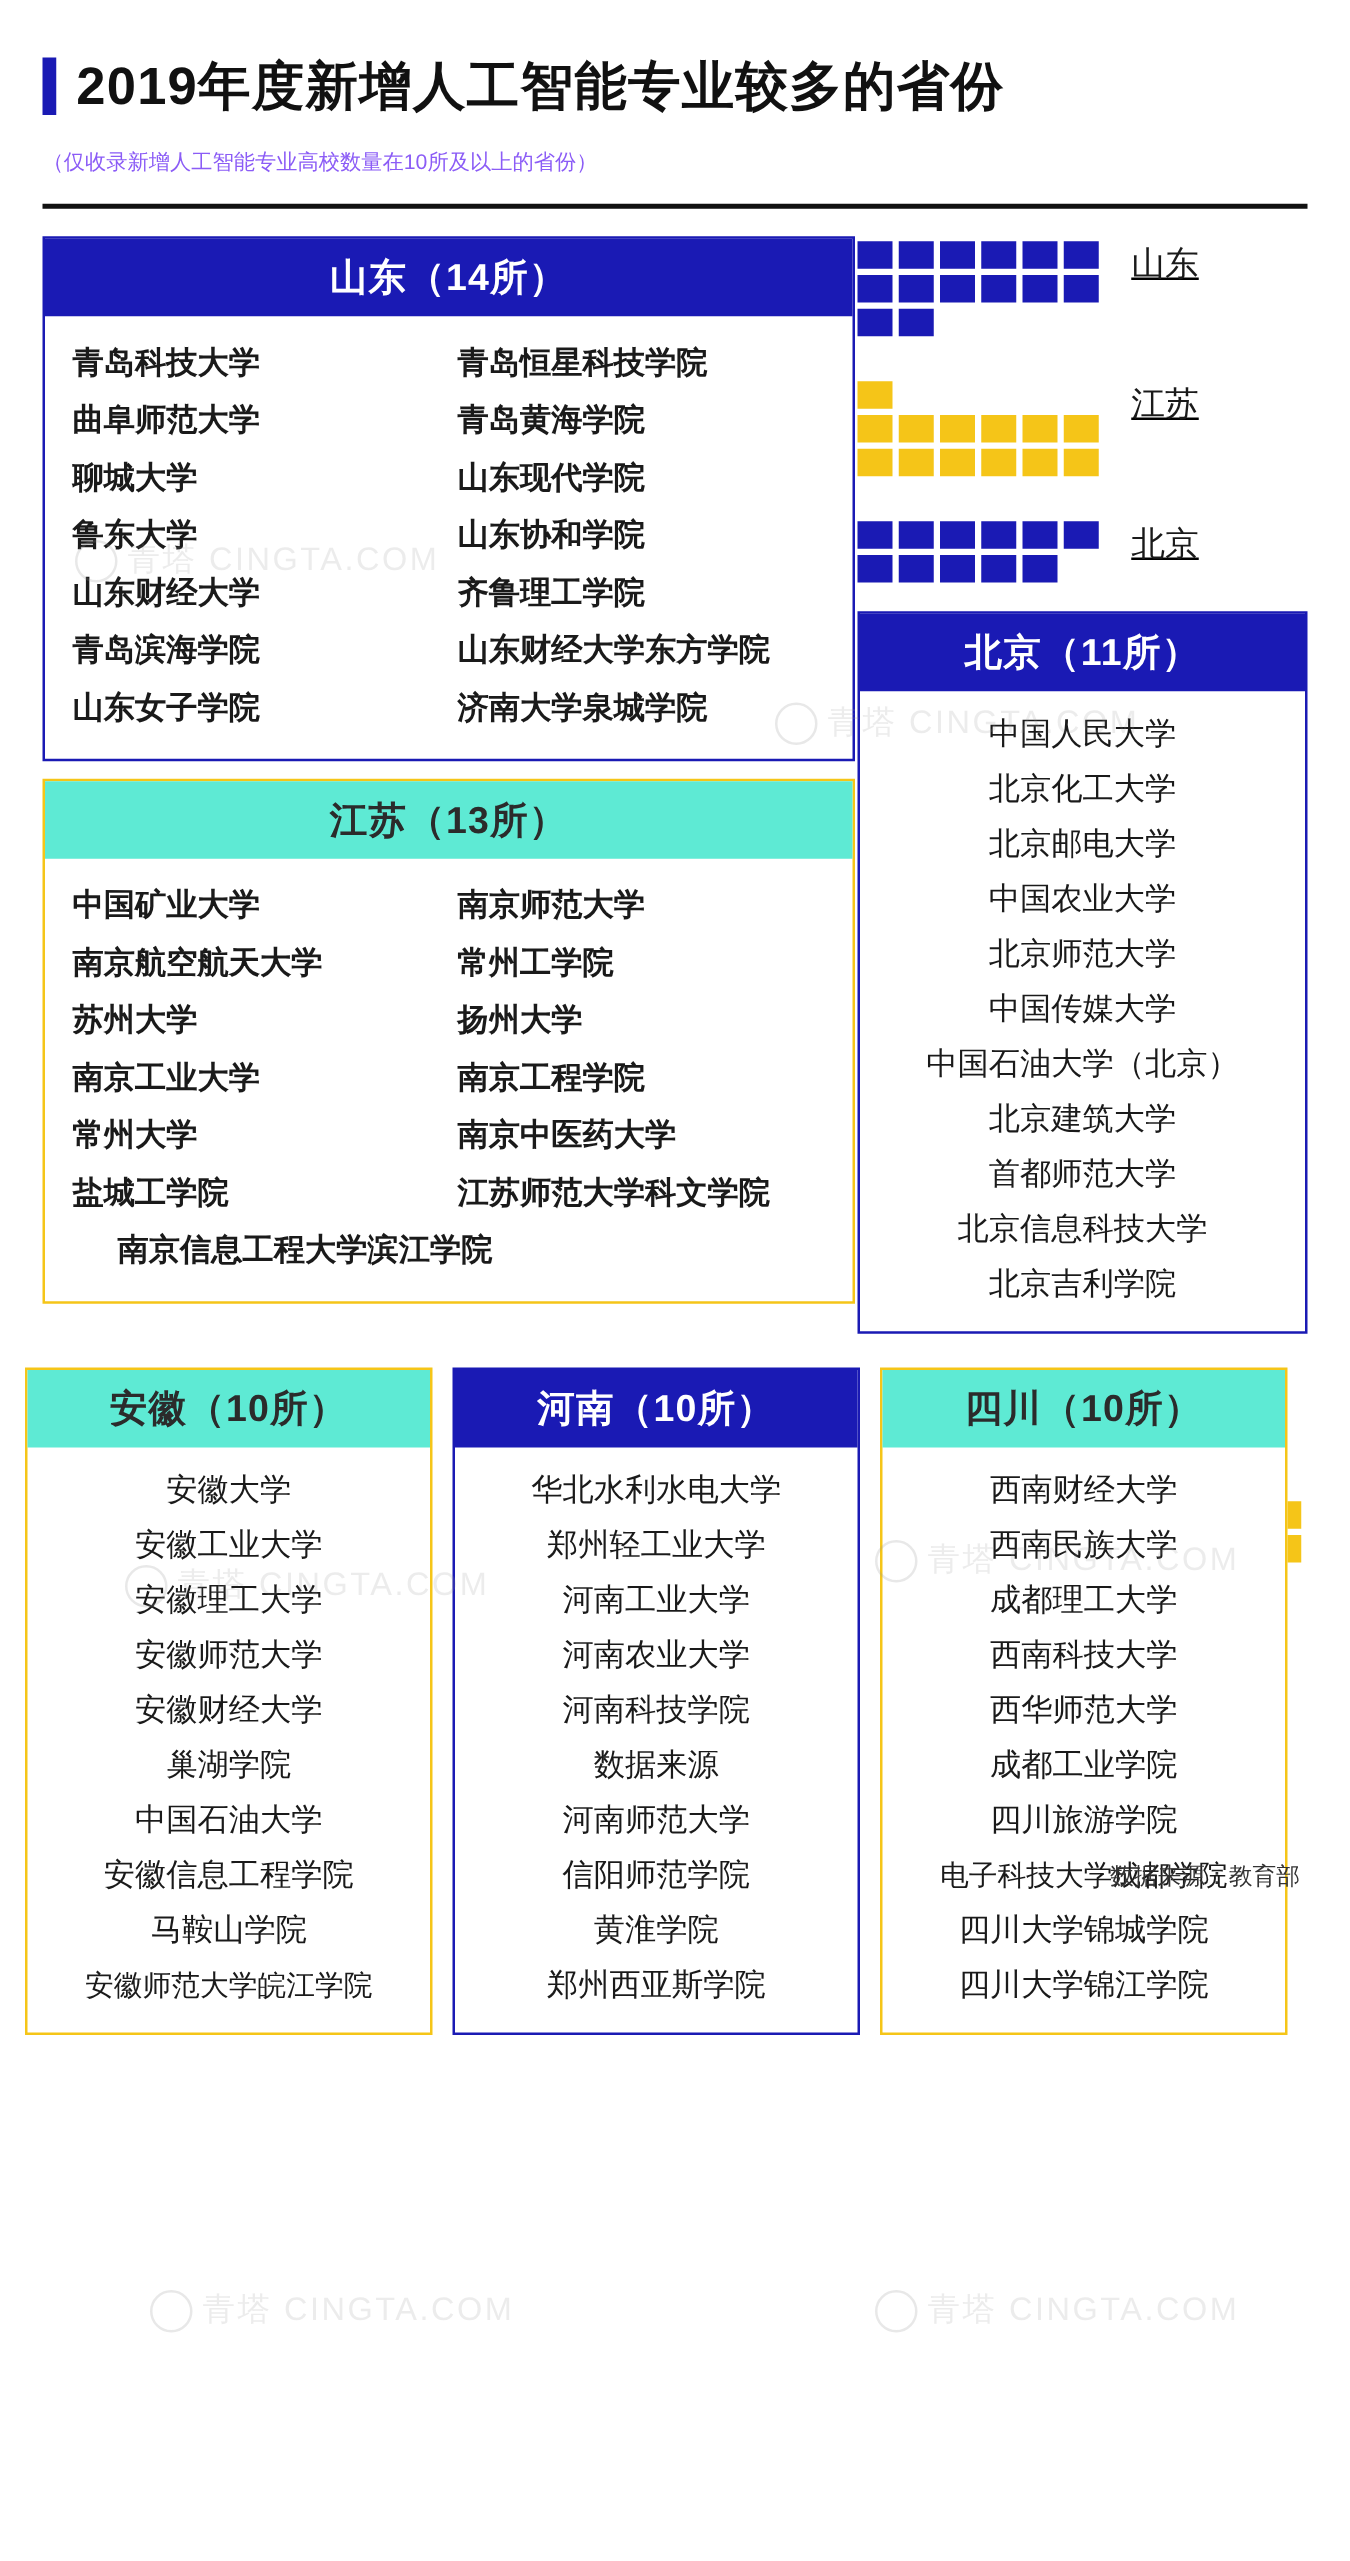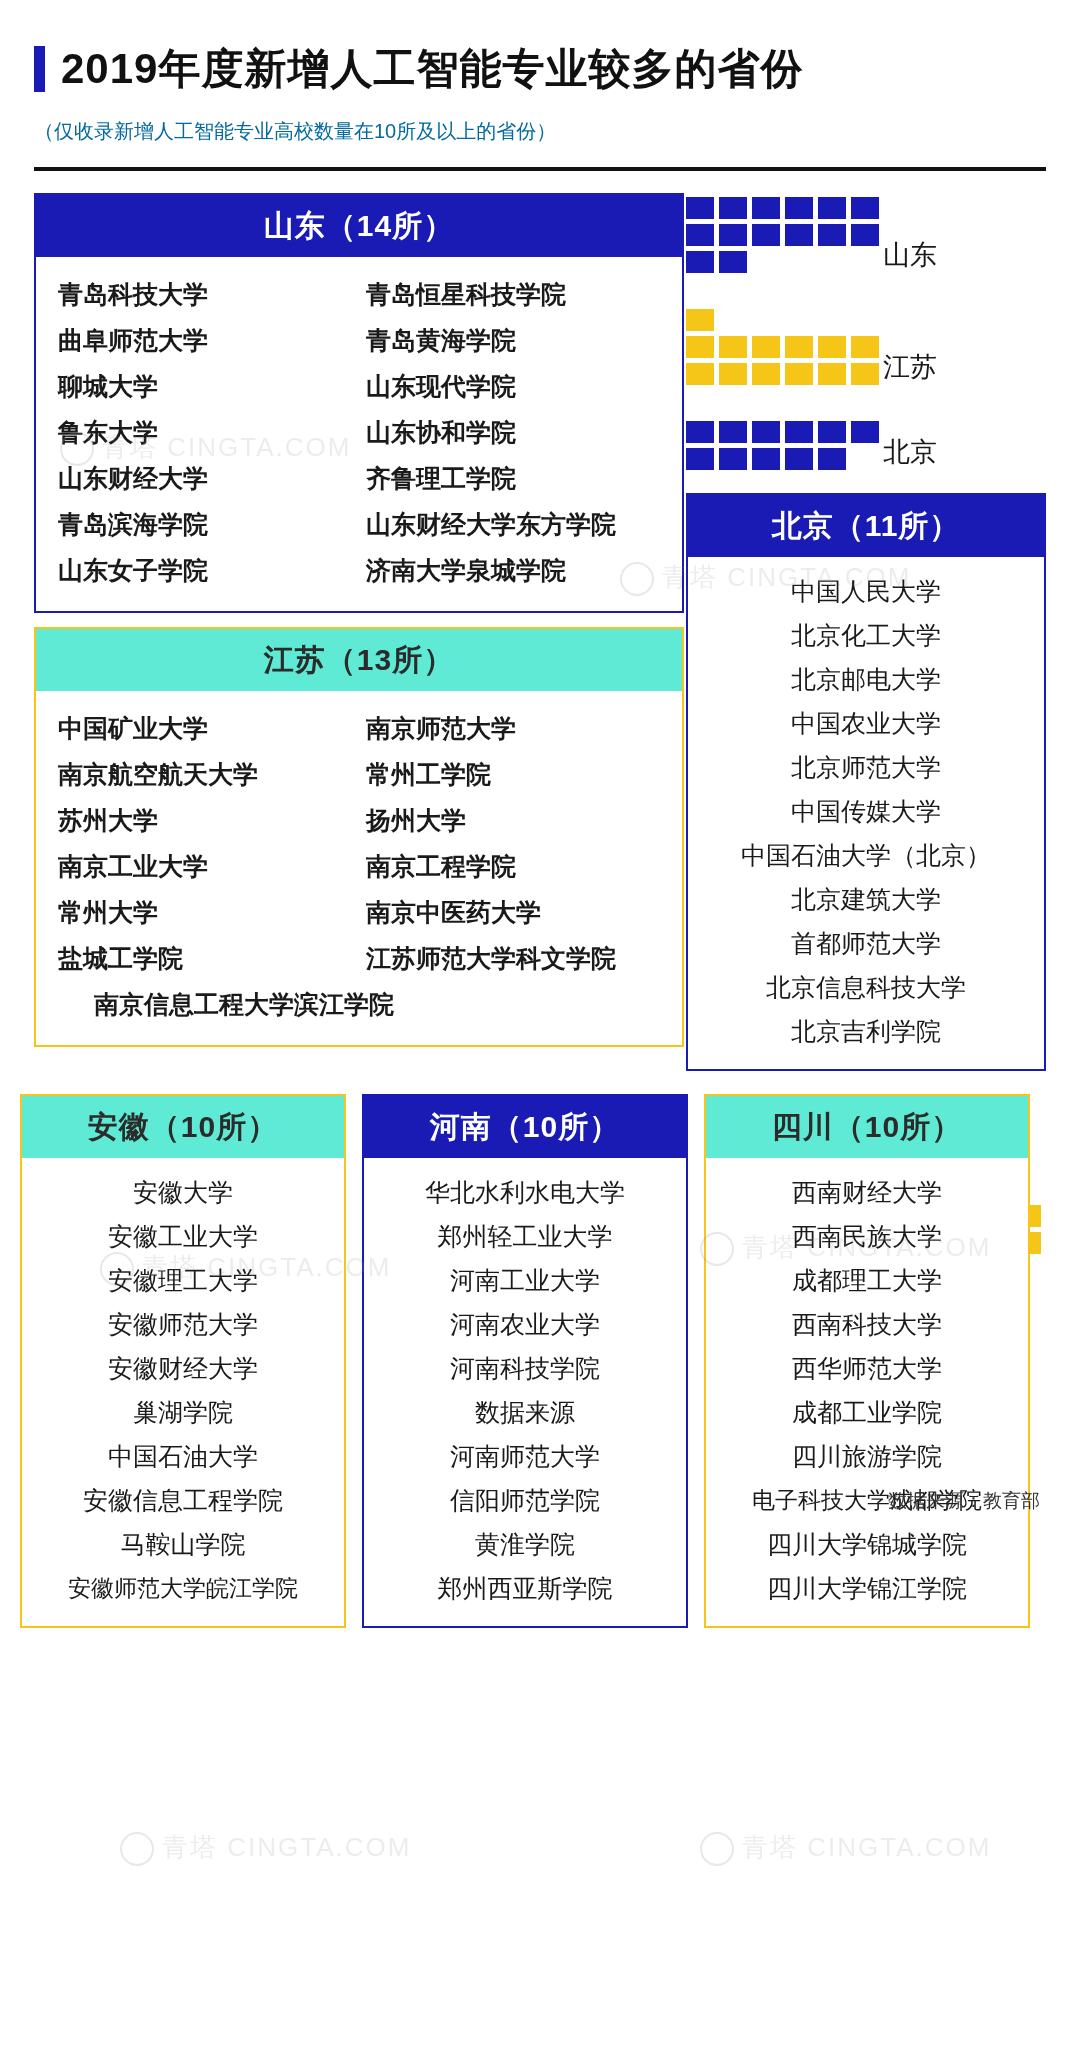--- a/index.html
+++ b/index.html
@@ -10,21 +10,21 @@
     font-family: "Liberation Sans", sans-serif;
   }
   body { position: relative; overflow: hidden; }
 
   .page { position: relative; width: 1080px; height: 1532px; padding: 0 34px; }
 
   
   .header { padding-top: 46px; display: flex; align-items: center; gap: 16px; }
   .title-bar { width: 11px; height: 46px; background: #1a1ab4; flex: 0 0 auto; }
   .title { font-size: 42px; font-weight: bold; color: #111111; letter-spacing: 1px; line-height: 46px; }
-  .subtitle { margin-top: 26px; font-size: 20px; color: #0369a1; }
+  .subtitle { margin-top: 26px; font-size: 17px; color: #8b5cf6; }
   .divider { margin-top: 22px; height: 4px; background: #111111; width: 100%; }
 
   
   .top-area { position: relative; margin-top: 22px; height: 1010px; }
 
   .left-col { position: absolute; left: 0; top: 0; width: 650px; }
   .right-col { position: absolute; right: 0; top: 0; width: 360px; }
 
   
   .box { border: 2px solid #dcdcdc; background: #ffffff; }
@@ -42,21 +42,21 @@
   .one-col-list { padding: 12px 10px 16px 10px; border-radius: 28px; }
   .one-col-list .item { font-size: 25px; color: #1a1a1a; line-height: 44px; text-align: center; white-space: nowrap; }
   .bar-grid { display: flex; flex-wrap: wrap; gap: 5px; width: 195px; }
   .cell { width: 28px; height: 22px; }
   .cell.blue { background: #1a1ab4; }
   .cell.yellow { background: #f5c518; }
   .cell.empty { background: transparent; }
   .bars-label { font-size: 27px; color: #1a1a1a; white-space: nowrap; }
 
   .legend-stack { position: absolute; right: 0; top: 4px; width: 360px; }
-  .legend-item { margin-bottom: 36px; display: flex; align-items: flex-end; gap: 2px; }
+  .legend-item { margin-bottom: 36px; display: flex; align-items: flex-start; gap: 24px; text-decoration: underline; }
 
   
   .mid-bars { position: absolute; left: 0; top: 1012px; width: 1012px; display: flex; align-items: center; }
   .mid-group { display: flex; align-items: center; gap: 16px; }
   .mid-group .bars-label { font-size: 27px; letter-spacing: 6px; }
   .mid-spacer { flex: 1; }
 
   
   .bottom-area { position: absolute; left: 20px; top: 1094px; width: 1012px; display: flex; gap: 16px; }
   .bottom-area .box { width: 326px; }

